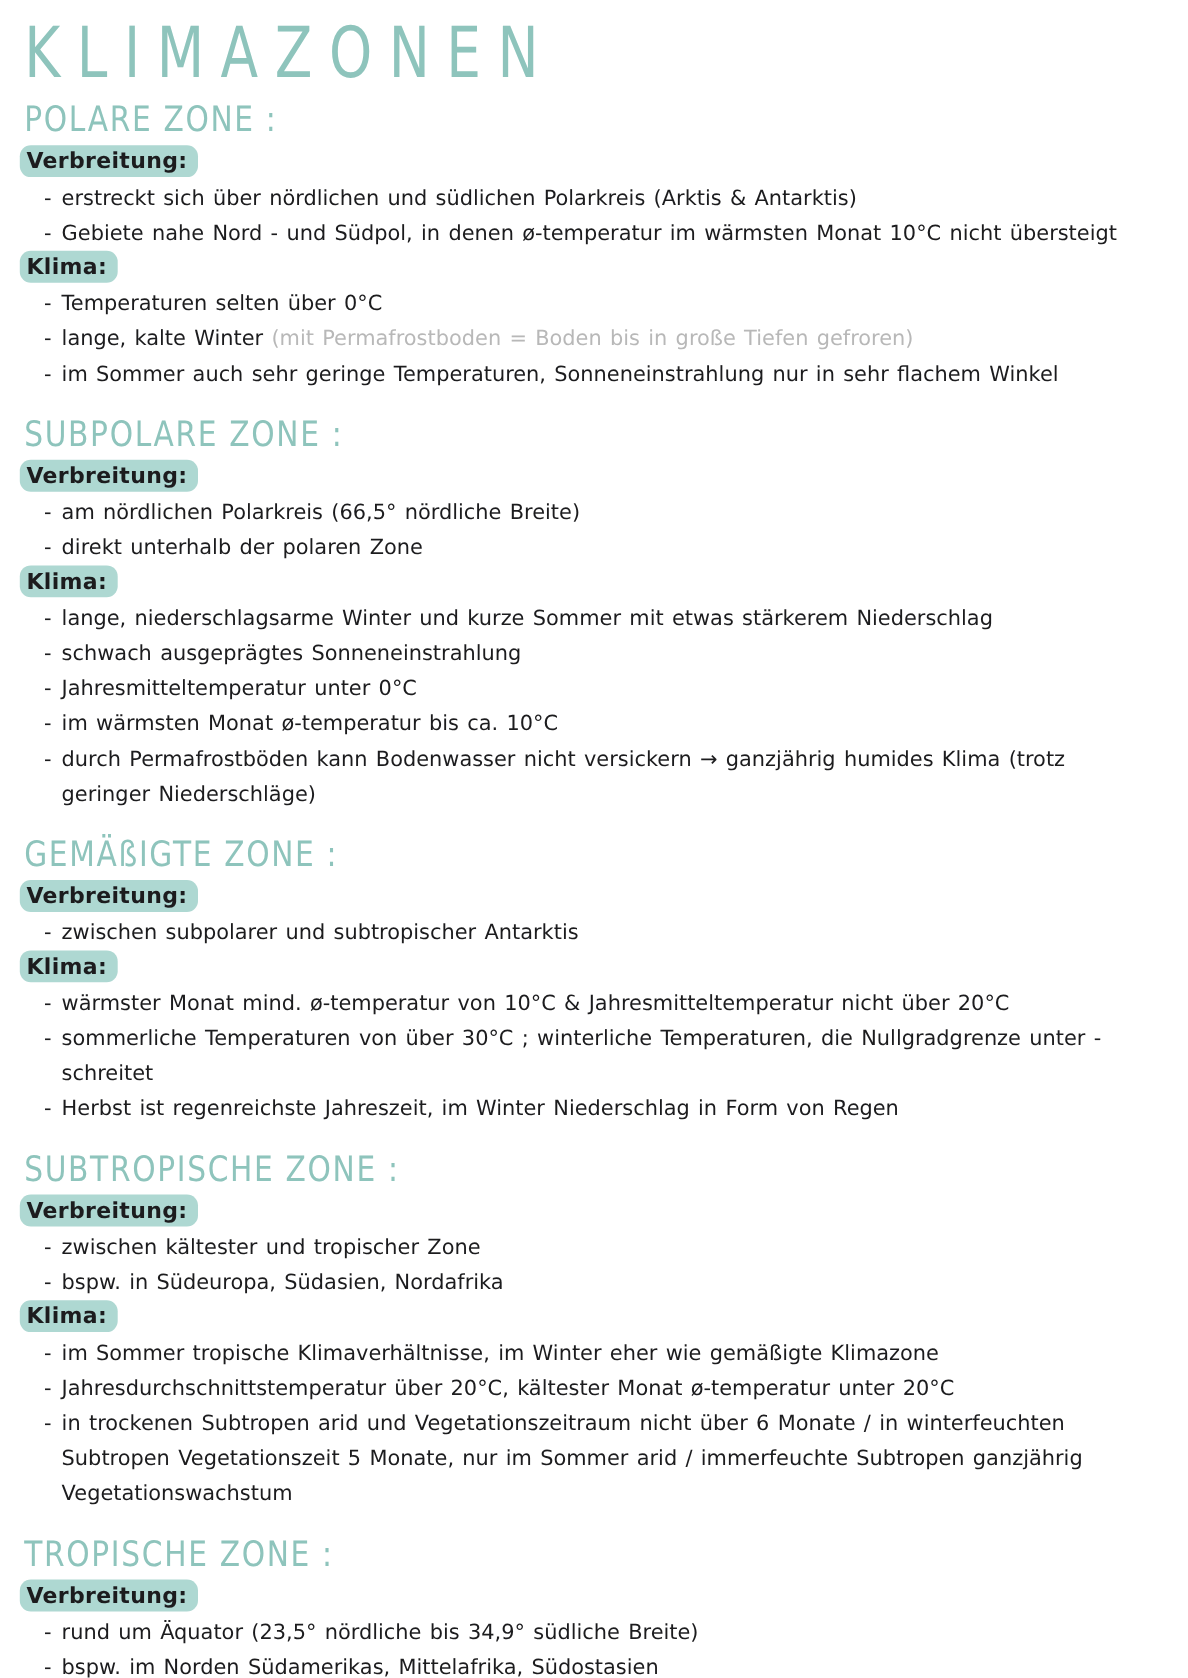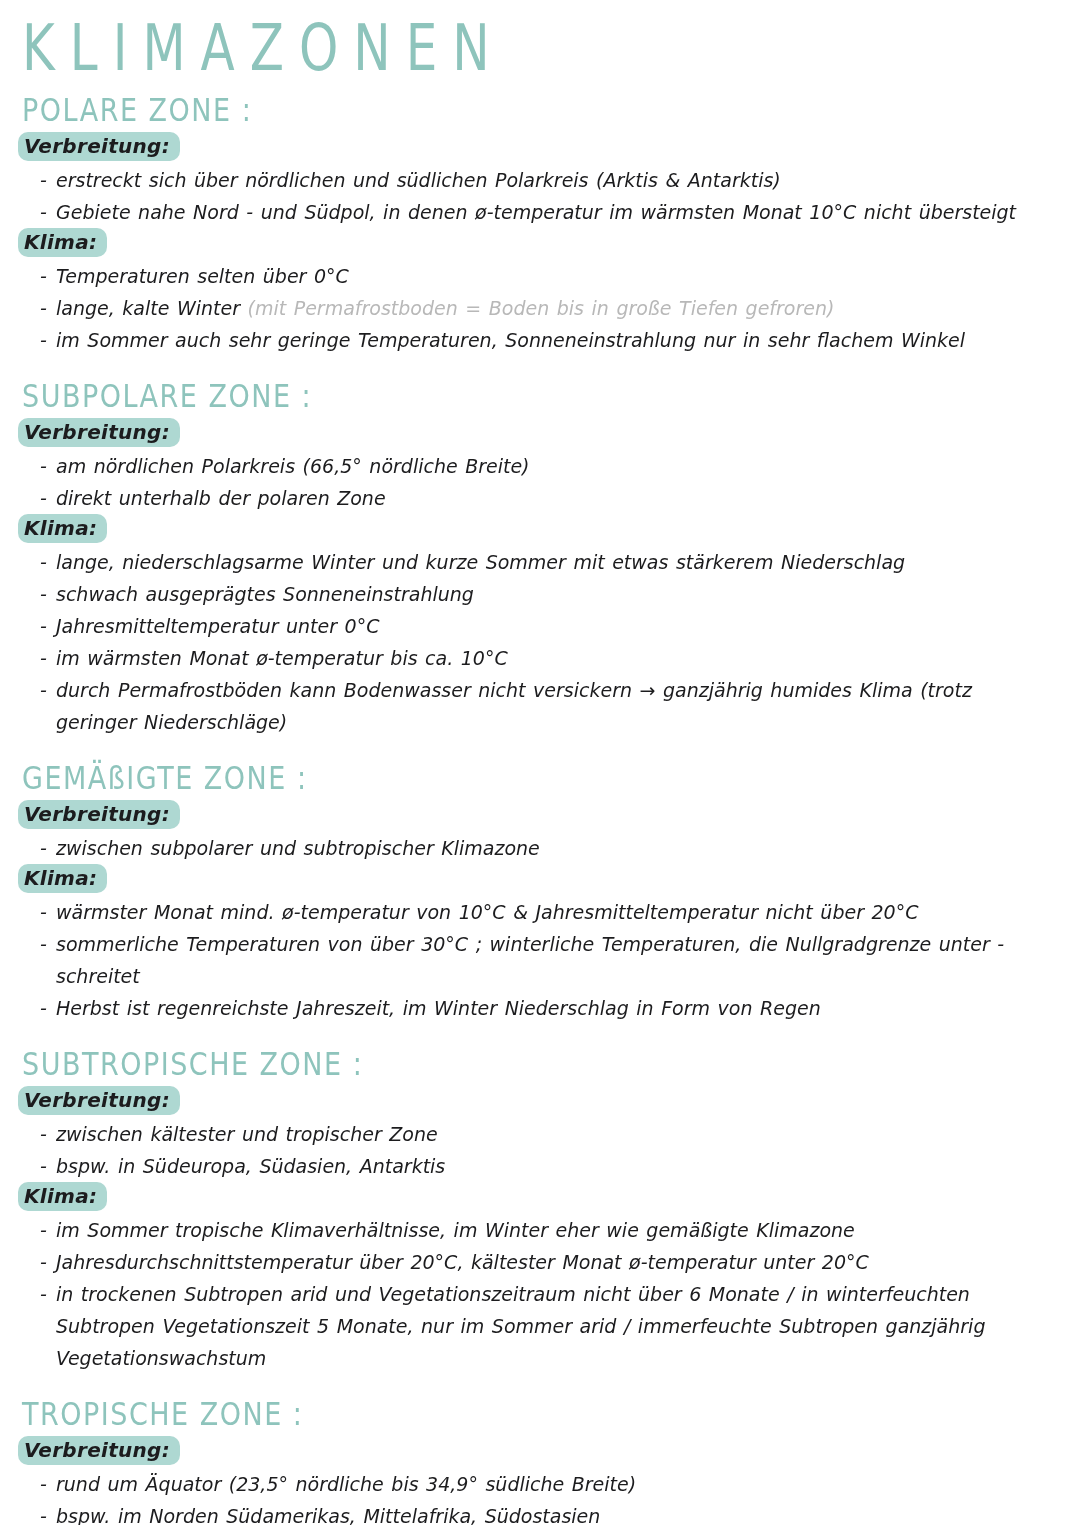--- a/index.html
+++ b/index.html
@@ -35,21 +35,21 @@
     color:var(--accent);
     font-size:27px;
     font-weight:400;
     letter-spacing:1.5px;
     transform:scaleY(1.18);
     transform-origin:left center;
     white-space:nowrap;
     line-height:36px;
     margin-bottom:4px;
   }
-  .group{margin-top:0;font-style:italic;}
+  .group{margin-top:0;}
   .group-label{
     display:inline-block;
     background:var(--highlight);
     border-radius:10px;
     padding:1px 10px 2px 6px;
     font-size:20px;
     font-weight:700;
     line-height:26px;
     letter-spacing:0.3px;
     margin-left:-4px;
@@ -137,21 +137,21 @@
             <span class="marker">-</span>
             <span class="btext">durch Permafrostböden kann Bodenwasser nicht versickern → ganzjährig humides Klima (trotz geringer Niederschläge)</span>
           </div>
         </div></div>
     </section>
     <section class="section">
       <h2 class="section-heading">GEMÄßIGTE ZONE :</h2>
       <div class="group"><span class="group-label">Verbreitung:</span><div class="bullets">
           <div class="bullet">
             <span class="marker">-</span>
-            <span class="btext">zwischen subpolarer und subtropischer Klimazone</span>
+            <span class="btext">zwischen subpolarer und subtropischer Antarktis</span>
           </div>
         </div></div>
       <div class="group"><span class="group-label">Klima:</span><div class="bullets">
           <div class="bullet">
             <span class="marker">-</span>
             <span class="btext">wärmster Monat mind. ø-temperatur von 10°C  &amp;  Jahresmitteltemperatur nicht über 20°C</span>
           </div>
           <div class="bullet">
             <span class="marker">-</span>
             <span class="btext">sommerliche Temperaturen von über 30°C ; winterliche Temperaturen, die Nullgradgrenze unter - schreitet</span>
@@ -164,21 +164,21 @@
     </section>
     <section class="section">
       <h2 class="section-heading">SUBTROPISCHE ZONE :</h2>
       <div class="group"><span class="group-label">Verbreitung:</span><div class="bullets">
           <div class="bullet">
             <span class="marker">-</span>
             <span class="btext">zwischen kältester und tropischer Zone</span>
           </div>
           <div class="bullet">
             <span class="marker">-</span>
-            <span class="btext">bspw. in Südeuropa, Südasien, Antarktis</span>
+            <span class="btext">bspw. in Südeuropa, Südasien, Nordafrika</span>
           </div>
         </div></div>
       <div class="group"><span class="group-label">Klima:</span><div class="bullets">
           <div class="bullet">
             <span class="marker">-</span>
             <span class="btext">im Sommer tropische Klimaverhältnisse, im Winter eher wie gemäßigte Klimazone</span>
           </div>
           <div class="bullet">
             <span class="marker">-</span>
             <span class="btext">Jahresdurchschnittstemperatur über 20°C, kältester Monat ø-temperatur unter 20°C</span>

